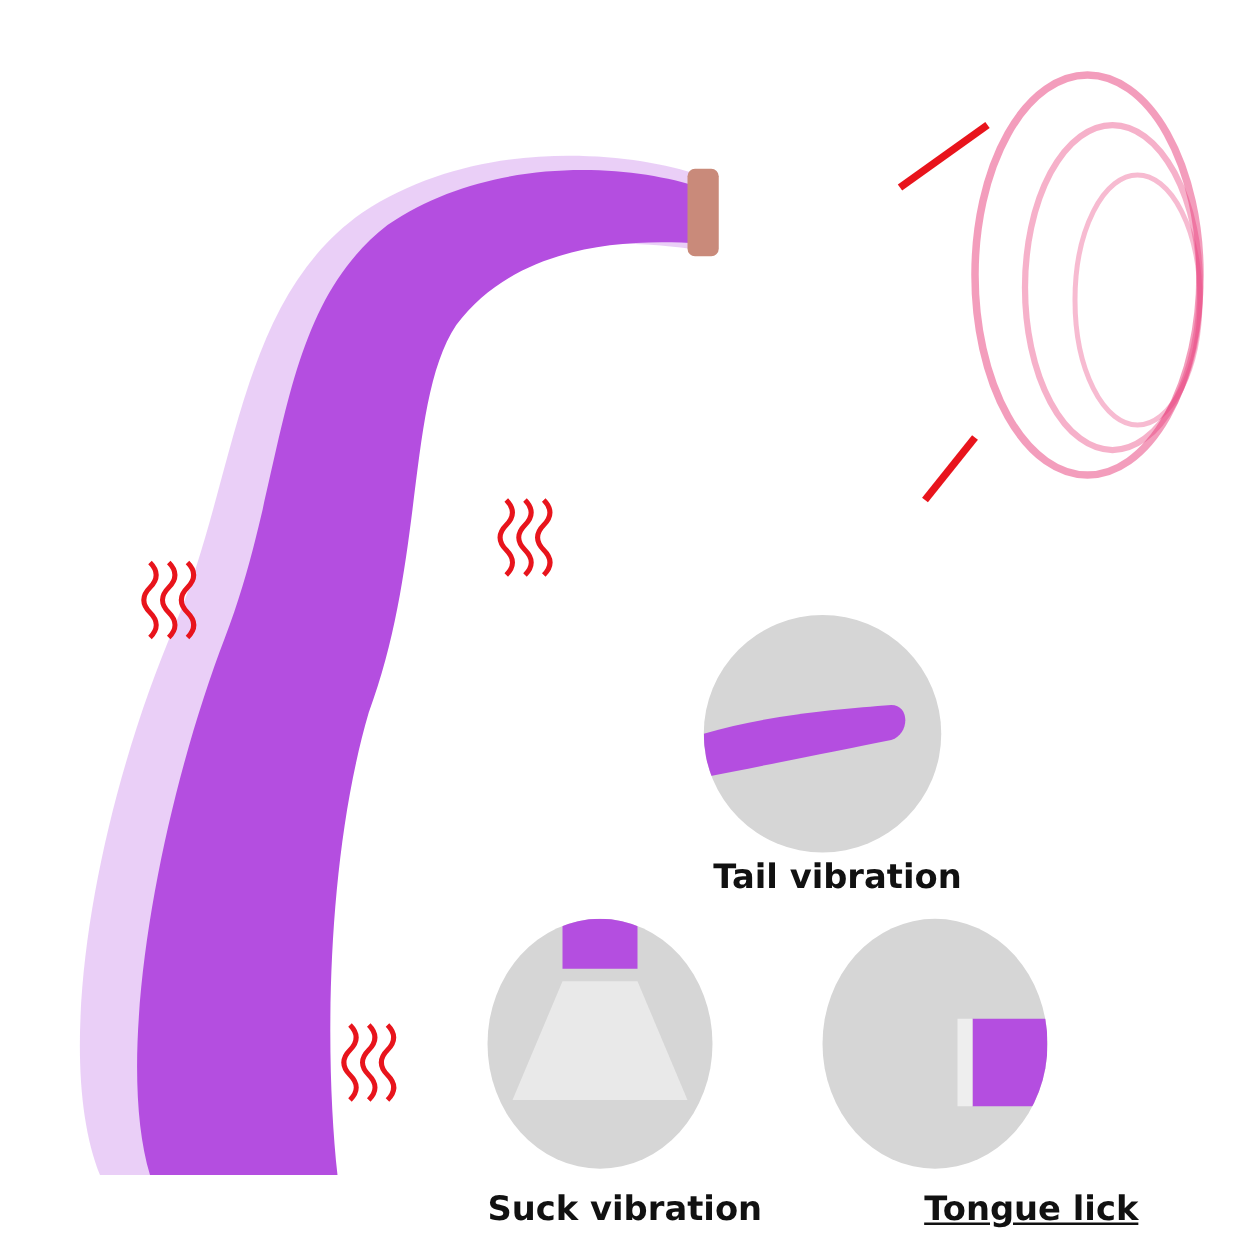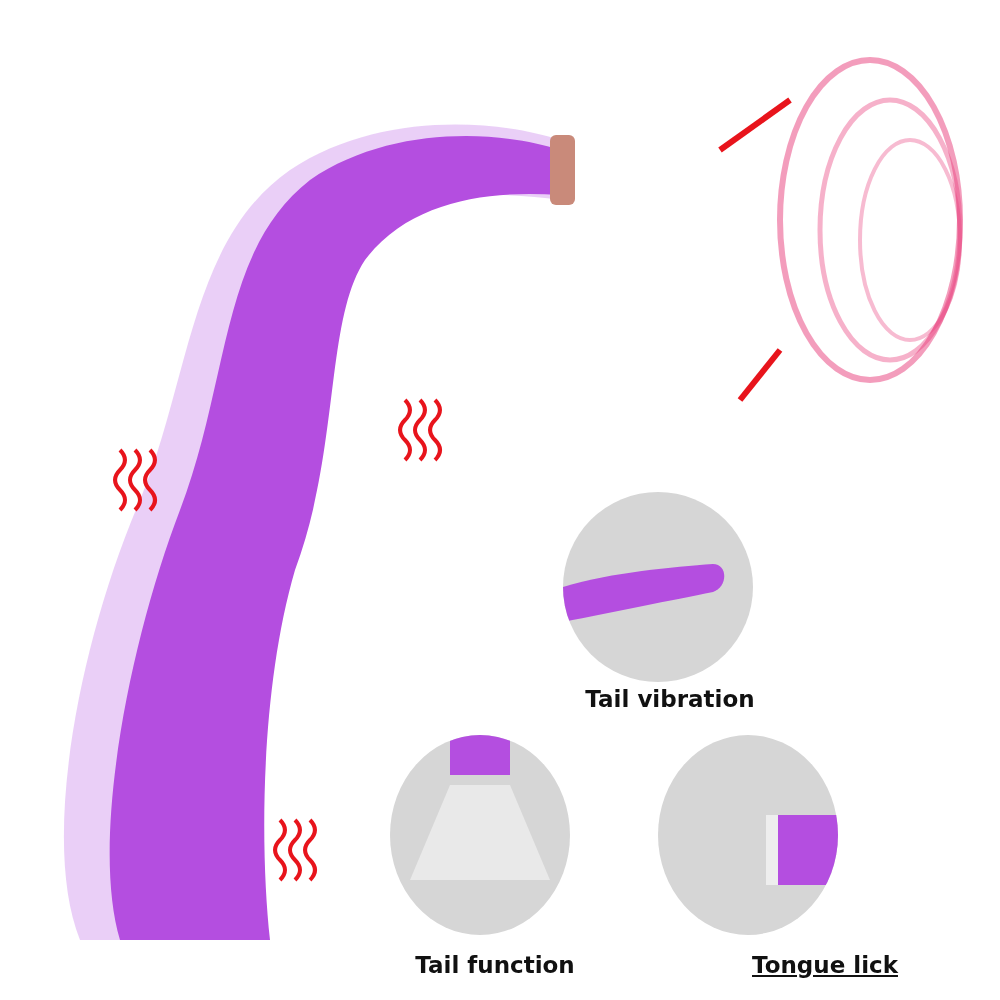--- a/index.html
+++ b/index.html
@@ -12,21 +12,21 @@
     position: absolute; left: 20px; top: 80px; width: 620px; height: 880px;
   }
   .motion-rings {
     position: absolute; left: 700px; top: 20px; width: 300px; height: 480px;
   }
   .feature-circle {
     position: absolute; border-radius: 50%; background: #d6d6d6; overflow: hidden;
   }
   .feature-circle svg { position: absolute; left: 0; top: 0; width: 100%; height: 100%; }
   .feature-label {
-    position: absolute; font-weight: bold; color: #111111; font-size: 23px;
+    position: absolute; font-weight: bold; color: #111111; font-size: 27px;
     white-space: nowrap; text-align: center;
   }
   .wave-icon { position: absolute; width: 60px; height: 80px; }
 </style>
 </head>
 <body>
 
 <svg class="product-shape" viewBox="0 0 620 880">
   <path d="M60 860 C20 760 60 560 120 420 C170 300 170 160 270 90 C360 30 480 40 540 60 L540 120 C470 110 380 110 330 170 C290 230 300 360 250 480 C210 600 200 760 210 860 Z" fill="#d9a8f0" opacity="0.55"></path>
   <path d="M100 860 C70 760 110 560 160 430 C210 300 200 170 290 100 C370 45 480 50 540 70 L540 115 C470 110 390 120 345 180 C305 240 320 370 275 490 C240 610 240 770 250 860 Z" fill="#b44ee0"></path>
@@ -63,21 +63,21 @@
   </svg>
 </div>
 <div class="feature-label" style="left:560px;top:686px;width:220px;">Tail vibration</div>
 
 <div class="feature-circle" style="left:390px;top:735px;width:180px;height:200px;">
   <svg viewBox="0 0 180 200">
     <rect x="60" y="0" width="60" height="40" fill="#b44ee0"></rect>
     <path d="M60 50 L120 50 L160 145 L20 145 Z" fill="#eeeeee" opacity="0.8"></path>
   </svg>
 </div>
-<div class="feature-label" style="left:390px;top:952px;width:210px;">Tail function</div>
+<div class="feature-label" style="left:390px;top:952px;width:210px;">Suck vibration</div>
 
 <div class="feature-circle" style="left:658px;top:735px;width:180px;height:200px;">
   <svg viewBox="0 0 180 200">
     <rect x="120" y="80" width="60" height="70" fill="#b44ee0"></rect>
     <rect x="108" y="80" width="12" height="70" fill="#eeeeee"></rect>
   </svg>
 </div>
 <div class="feature-label" style="left:720px;top:952px;width:210px;text-decoration:underline;">Tongue lick</div>
 
 </body></html>

